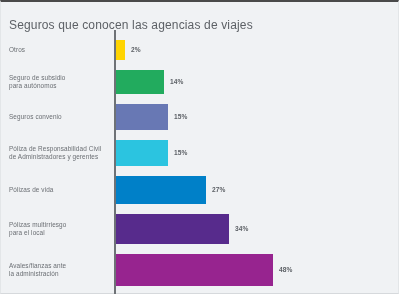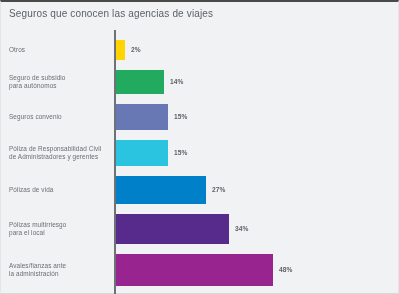--- a/index.html
+++ b/index.html
@@ -22,22 +22,22 @@
     box-sizing: border-box;
     border-top: 2px solid #4a4a4a;
     border-bottom: 1px solid #d6d9dc;
     border-left: 1px solid #e3e6e8;
     border-right: 1px solid #e3e6e8;
   }
 
   #chart-title {
     position: absolute;
     left: 8px;
-    top: 6px;
-    font-size: 10px;
+    top: 16px;
+    font-size: 12px;
     color: #5d6166;
     letter-spacing: 0.15px;
     white-space: nowrap;
   }
 
   
   #plot-area {
     position: absolute;
     left: 0;
     top: 28px;

